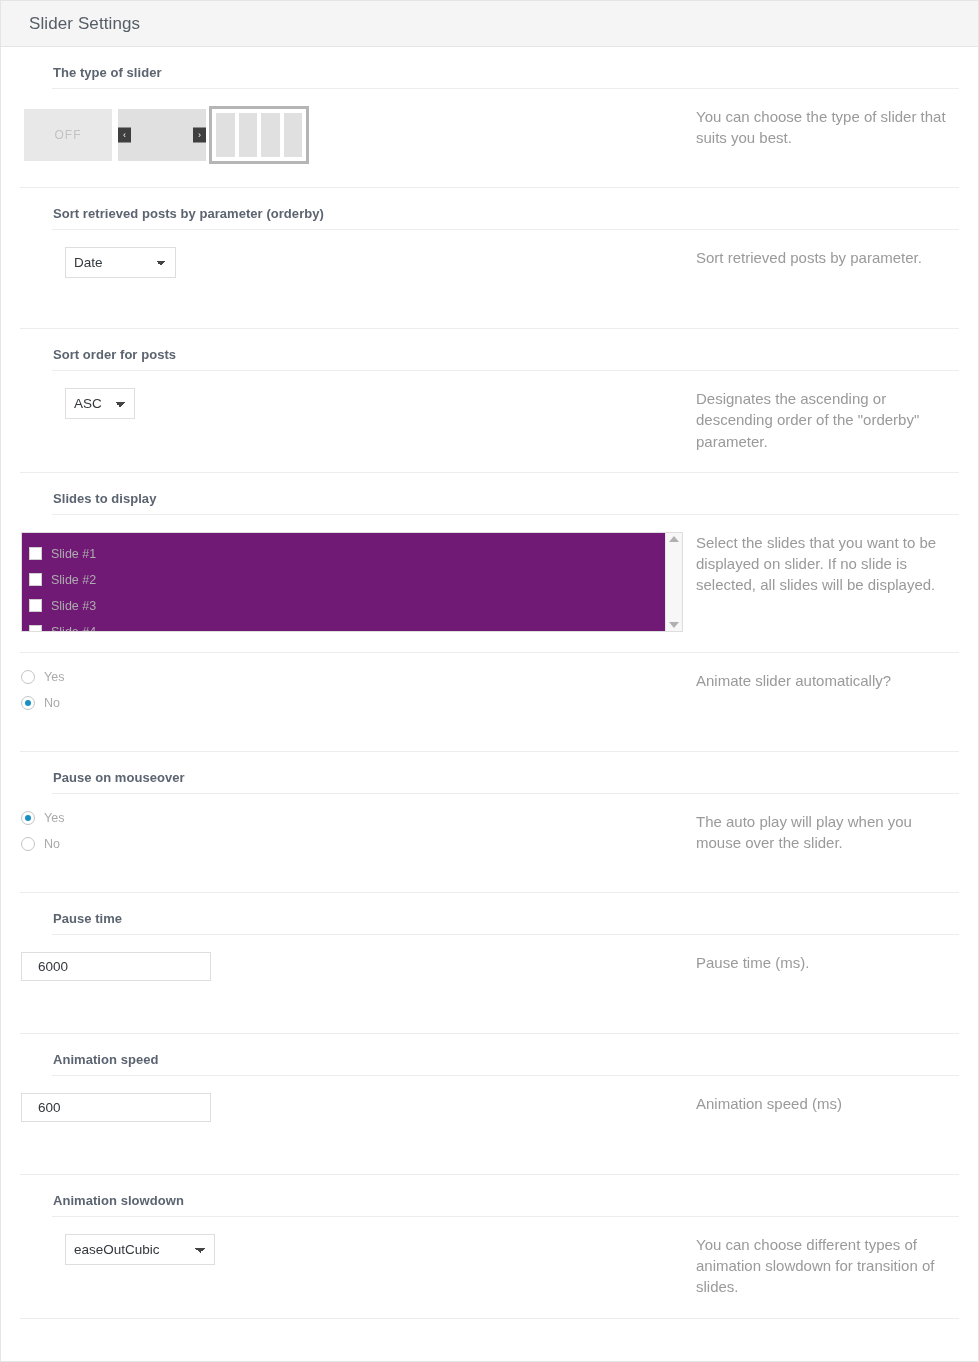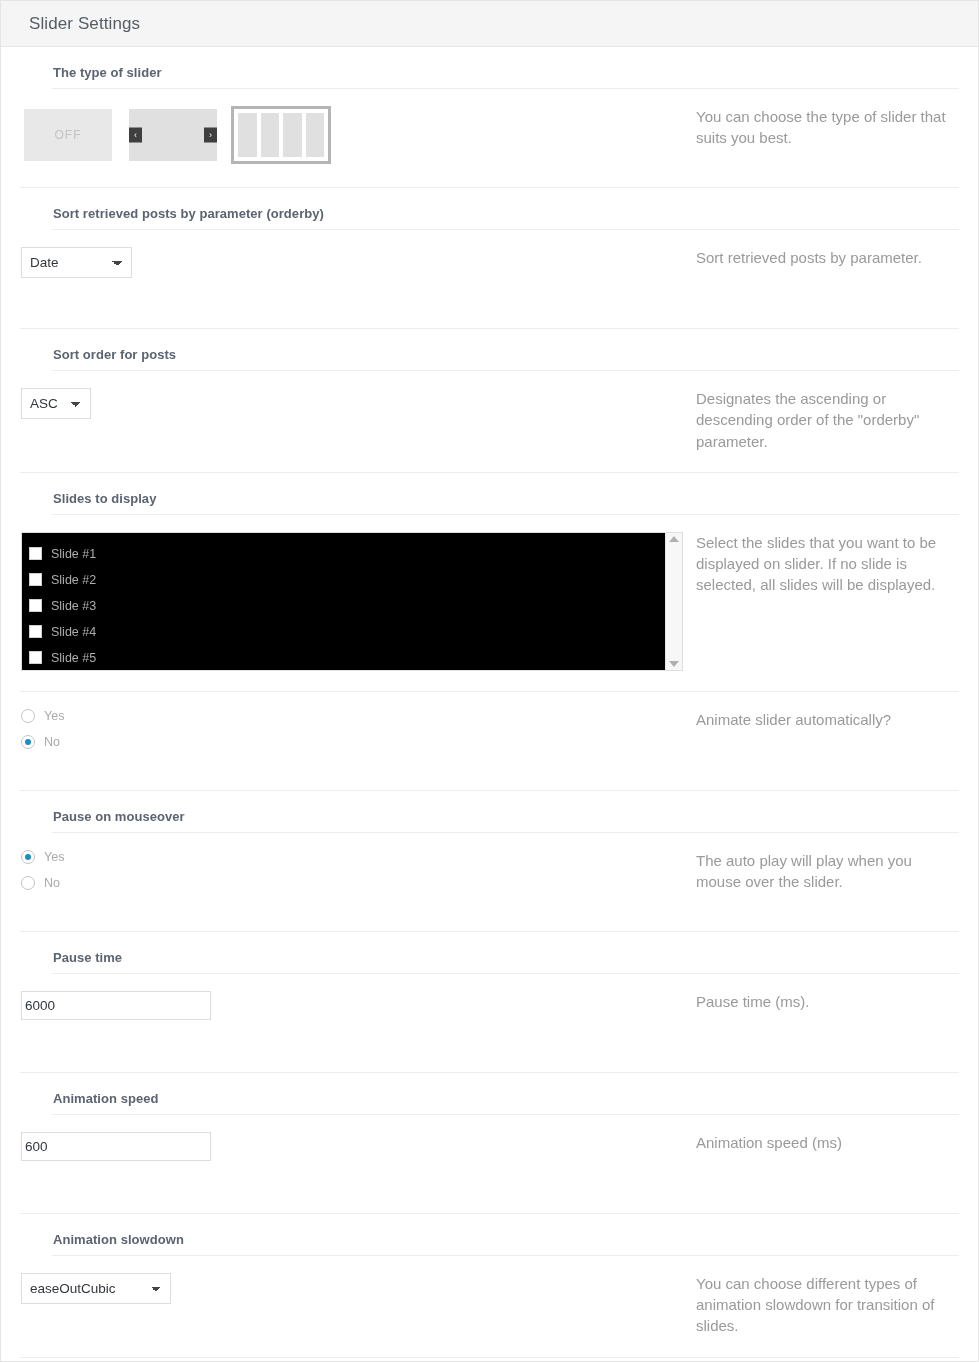--- a/index.html
+++ b/index.html
@@ -59,21 +59,21 @@
     padding: 17px 0 20px 1px;
   }
   .help-col {
     flex: 1;
     padding: 17px 0 20px 0;
     font-size: 15px;
     line-height: 1.42;
     color: #9a9a9a;
   }
   
-  .slider-types { display: flex; align-items: center; gap: 11px; }
+  .slider-types { display: flex; align-items: center; }
   .type-opt {
     border: 3px solid #ffffff;
     background: #fff;
     padding: 0;
     cursor: pointer;
     line-height: 0;
   }
   .type-opt.selected { border-color: #b5b5b5; }
   .thumb-off {
     width: 88px; height: 52px;
@@ -119,42 +119,43 @@
     appearance: none;
     background-image:
       linear-gradient(45deg, transparent 50%, #444 50%),
       linear-gradient(135deg, #444 50%, transparent 50%);
     background-position:
       calc(100% - 14px) 13px,
       calc(100% - 9px) 13px;
     background-size: 5px 5px, 5px 5px;
     background-repeat: no-repeat;
     cursor: pointer;
+    margin-left: 44px;
   }
   select.w-orderby { width: 111px; }
   select.w-order   { width: 70px;  }
   select.w-ease    { width: 150px; }
   
   input.styled {
     font-family: "Liberation Sans", sans-serif;
     font-size: 13.5px;
     color: #32373c;
     border: 1px solid #dedede;
     background: #fff;
-    padding: 6px 3px;
+    padding: 6px 16px;
     width: 190px;
     height: 29px;
     border-radius: 0;
   }
   
   .listbox {
     width: 662px;
-    height: 139px;
+    height: 100px;
     border: 1px solid #dedede;
-    background: #000000;
+    background: #701a75;
     display: flex;
     overflow: hidden;
   }
   .listbox-items {
     flex: 1;
     padding: 8px 0 0 7px;
   }
   .list-row {
     display: flex;
     align-items: center;

